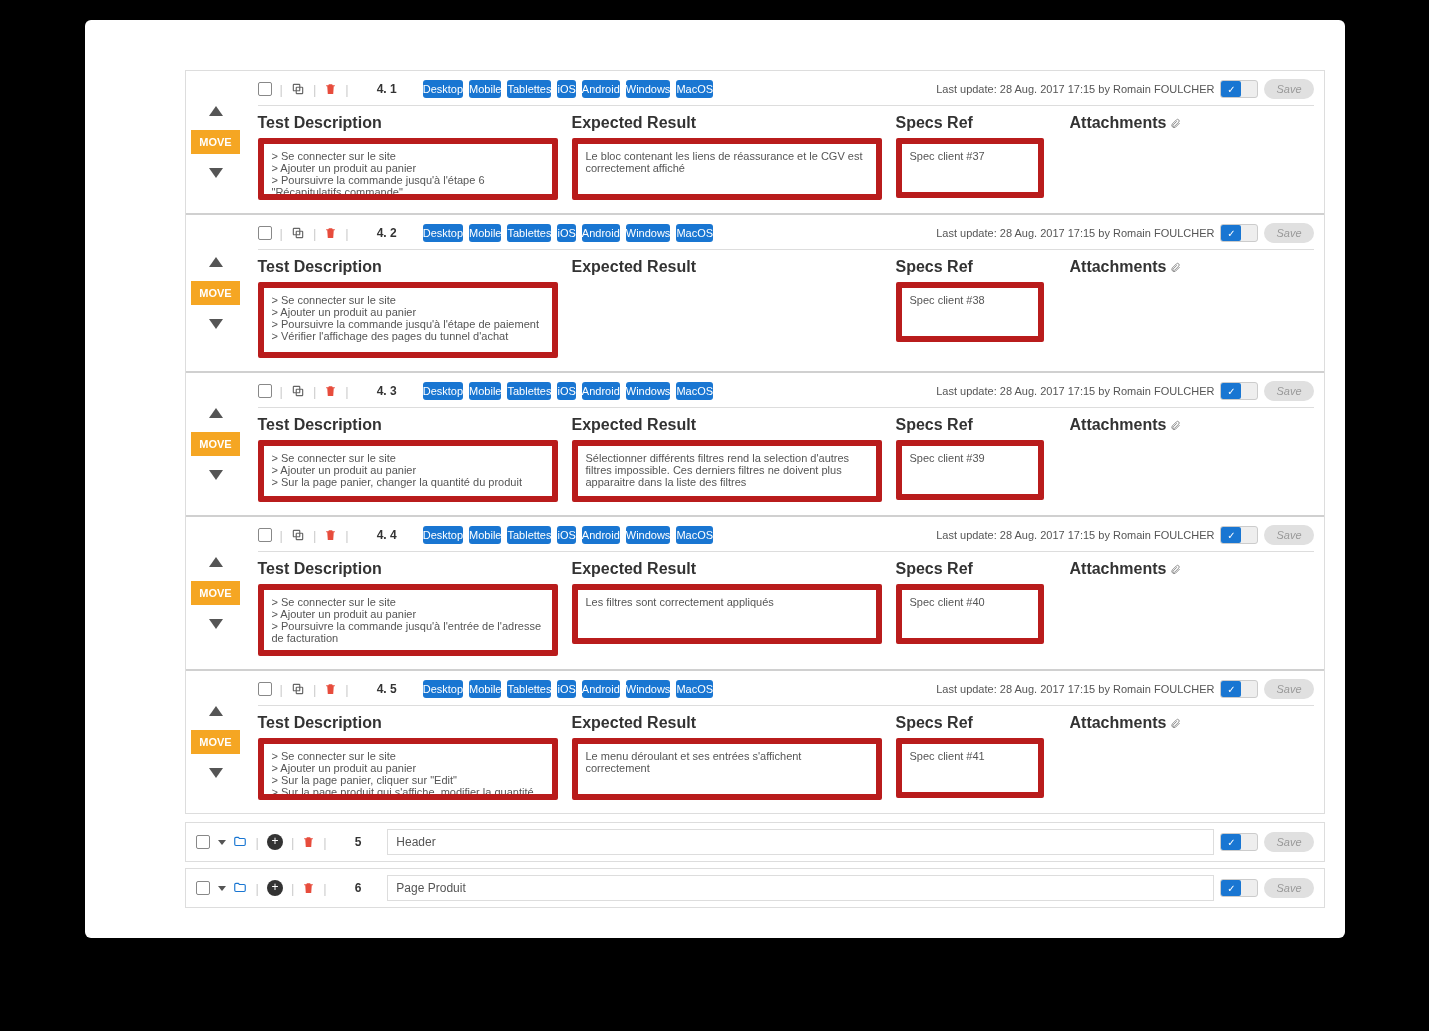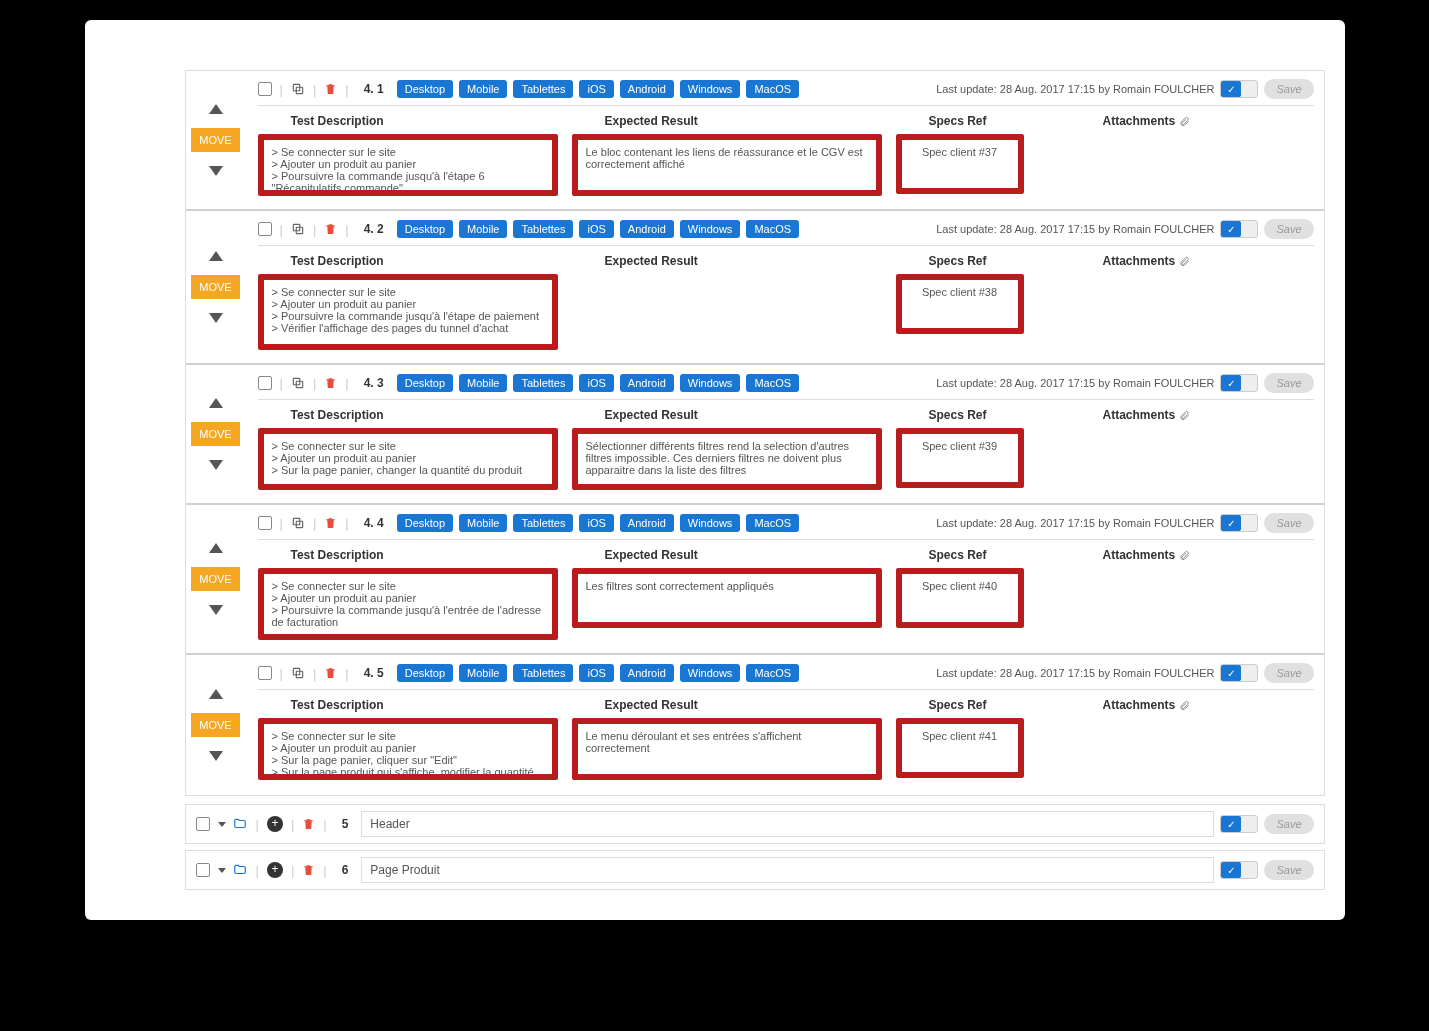--- a/index.html
+++ b/index.html
@@ -38,21 +38,21 @@
   }
   .arrow-btn {
     width: 0; height: 0; cursor: pointer;
   }
   .arrow-up { border-left: 7px solid transparent; border-right: 7px solid transparent; border-bottom: 10px solid #555; }
   .arrow-down { border-left: 7px solid transparent; border-right: 7px solid transparent; border-top: 10px solid #555; }
   .move-btn {
     background: #f5a623;
     color: #fff;
     border: none;
-    font-weight: normal;
+    font-weight: bold;
     font-size: 11px;
     padding: 6px 8px;
     cursor: pointer;
     width: 49px;
   }
   .tc-header {
     display: flex;
     align-items: center;
     gap: 6px;
     padding-bottom: 6px;
@@ -61,26 +61,26 @@
   }
   .chk { width: 14px; height: 14px; border: 1px solid #888; border-radius: 2px; background:#fff; cursor:pointer; display:inline-block; }
   .sep { color: #ccc; font-size: 13px; margin: 0 2px; }
   .icon { display: inline-flex; align-items: center; justify-content: center; cursor: pointer; }
   .icon svg { display:block; }
   .copy-icon { color: #666; }
   .trash-icon { color: #e74c3c; }
   .folder-icon { color: #1976d2; }
   .plus-icon { color:#333; background:#333; border-radius:50%; width:16px; height:16px; }
   .plus-icon::before { content:"+"; color:#fff; font-size:12px; line-height:16px; position:relative; top:-1px;}
-  .idnum { font-weight: bold; font-size: 12px; margin: 0 7px; }
+  .idnum { font-weight: bold; font-size: 12px; margin: 0 20px; }
   .tag {
     background: #1976d2;
     color: #fff;
     border-radius: 3px;
-    padding: 3px 8px;
+    padding: 3px 0;
     font-size: 11px;
     cursor: pointer;
   }
   .spacer { flex: 1; }
   .lastupdate { color: #555; font-size: 11px; margin-left: 48px; }
   .toggle {
     width: 38px; height: 18px; border-radius: 3px;
     background: #eee; position: relative; border:1px solid #ccc; cursor:pointer;
     display:inline-block;
   }
@@ -92,38 +92,38 @@
   .save-btn {
     background:#e0e0e0; color:#999; border:none; border-radius:12px;
     padding:4px 12px; font-size:11px; cursor:pointer;font-style:italic;
   }
   .tc-body {
     display: grid;
     grid-template-columns: 300px 310px 160px 1fr;
     gap: 14px;
     padding-top: 8px;
   }
-  .col-head { font-weight: bold; font-size: 12px; margin-bottom: 6px; display:flex; align-items:center; gap:4px;margin-left:33px;}
+  .col-head { font-weight: bold; font-size: 16px; margin-bottom: 6px; display:flex; align-items:center; gap:4px;}
   .ta {
     width: 100%;
     border: 6px solid #b91c1c;
     border-radius: 2px;
     padding: 6px 8px;
     font-size: 11px;
     color: #555;
     resize: none;
     font-family: inherit;
     white-space: pre-wrap;
     overflow-y: auto;
     background:#fff;
     min-height: 60px;
   }
   .ta.desc { height: 62px; }
   .ta.exp { height: 62px; }
-  .ta.spec { height: 60px; width: 128px; text-align: center; }
+  .ta.spec { height: 60px; width: 148px; }
   .clip-icon { color:#888; }
   
   .section-row {
     border: 1px solid #ddd;
     padding: 6px 10px;
     display: flex;
     align-items: center;
     gap: 6px;
     margin-top: 6px;
   }

